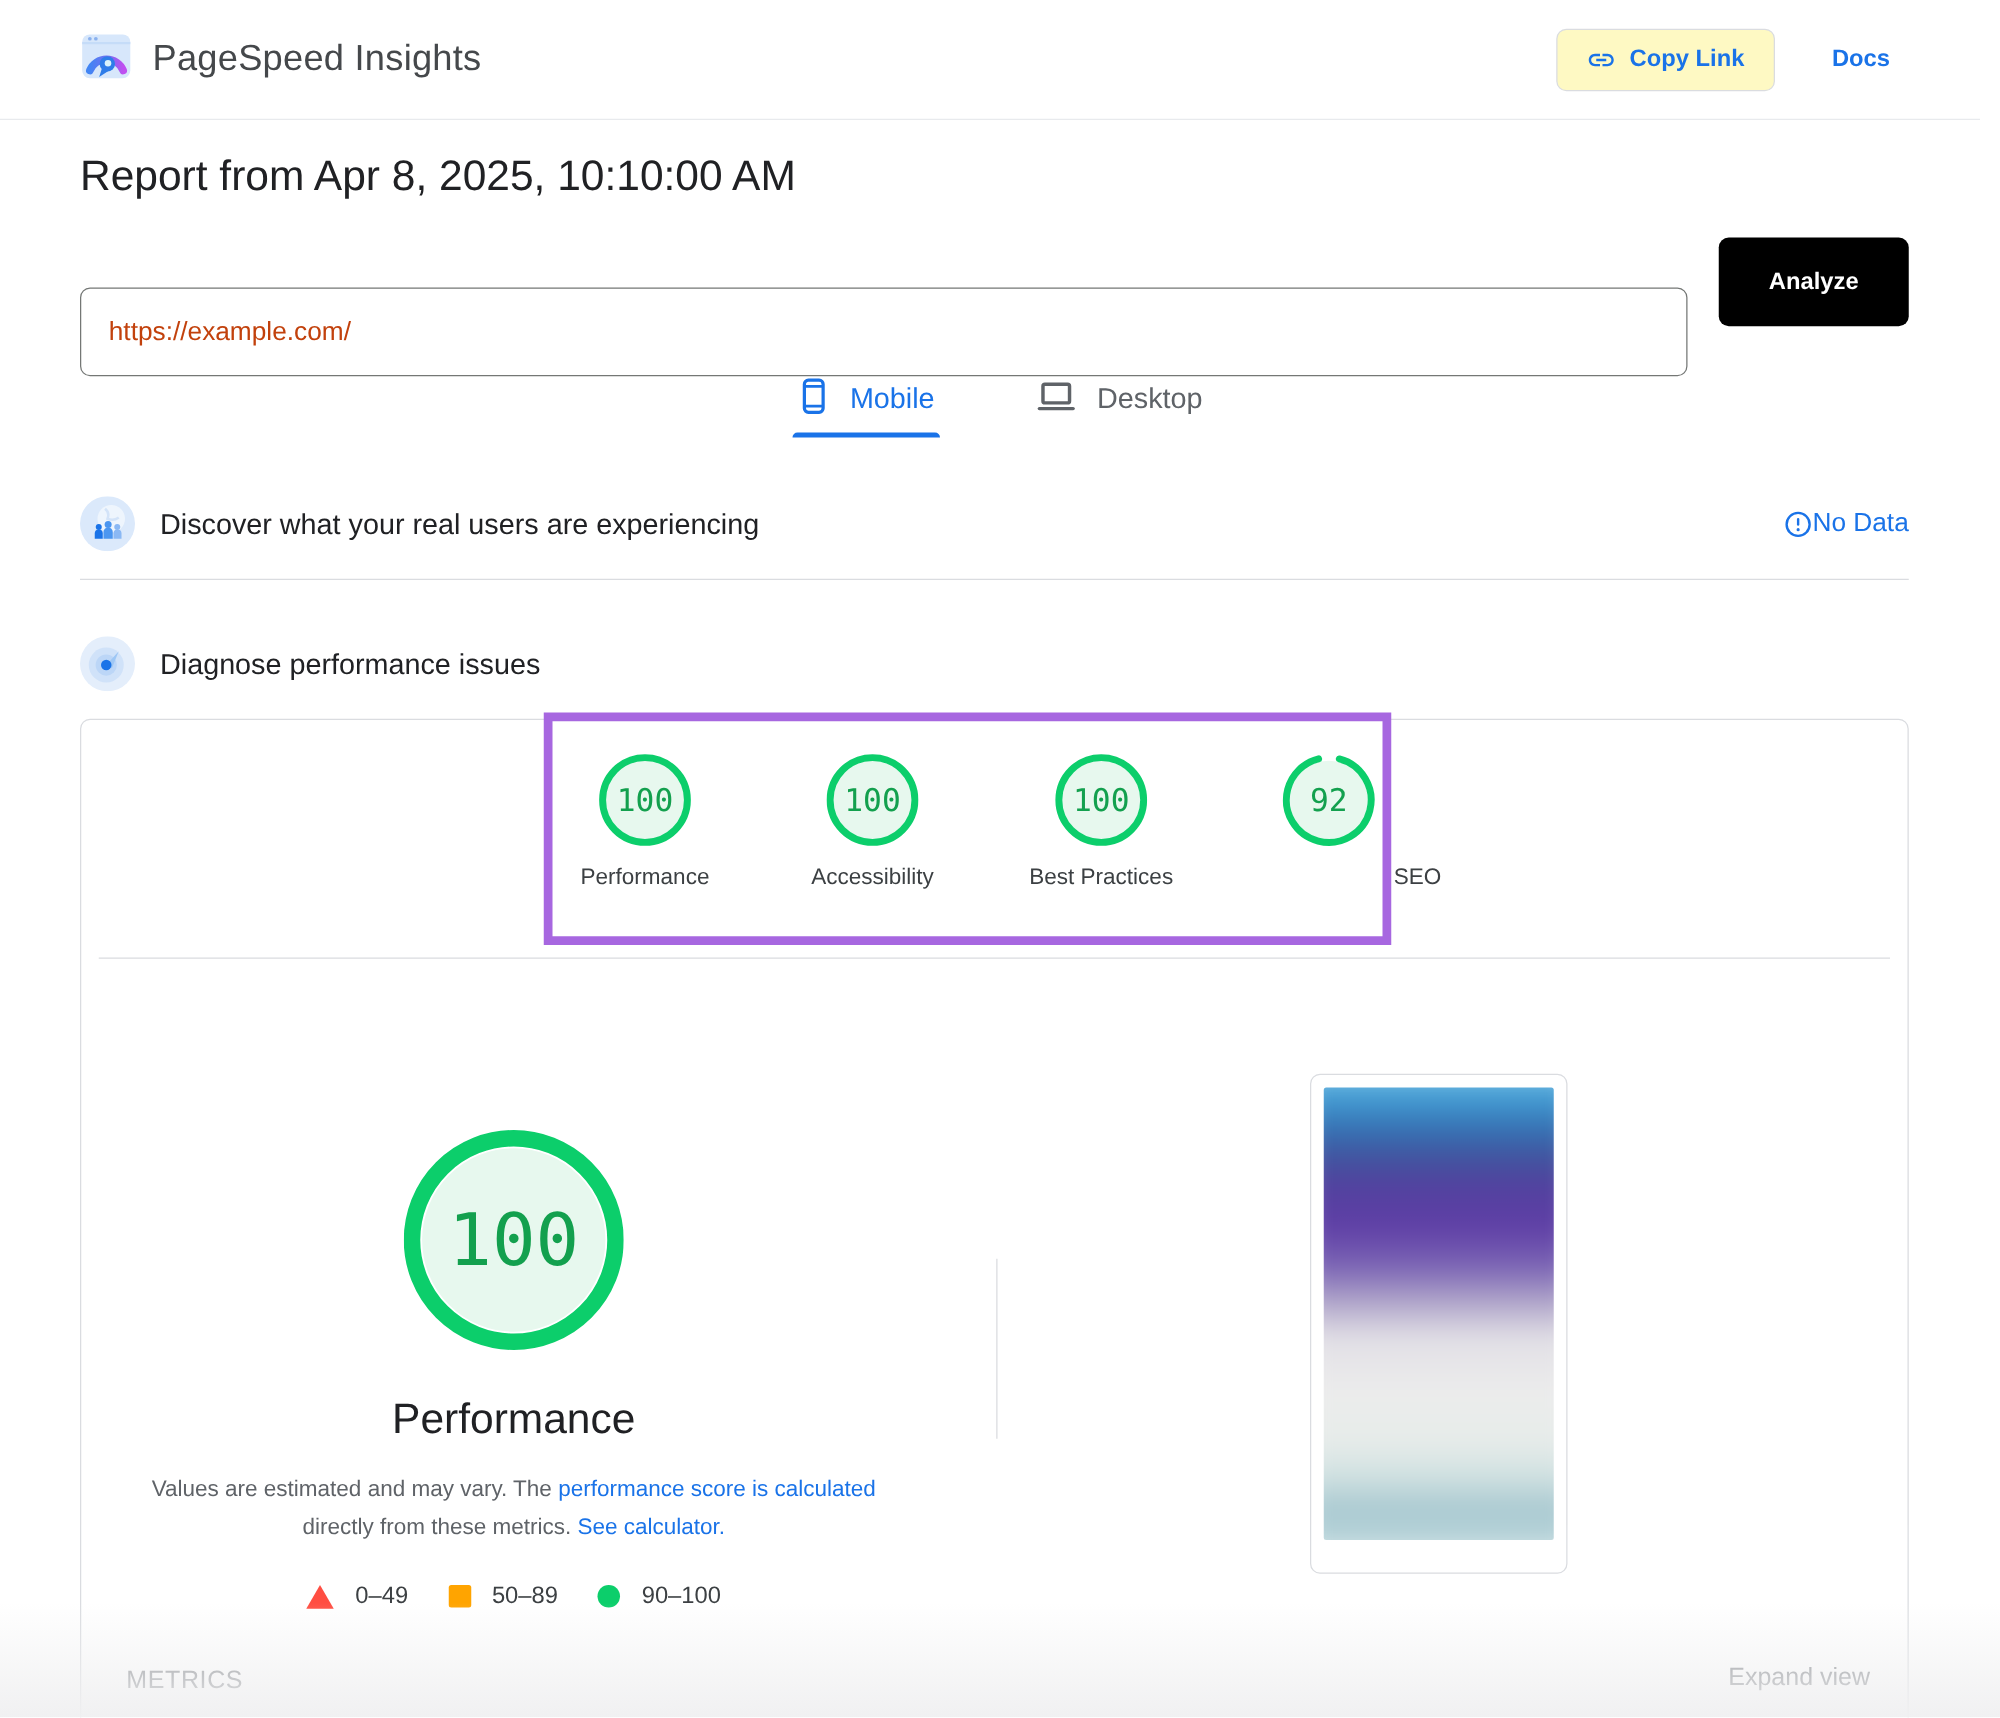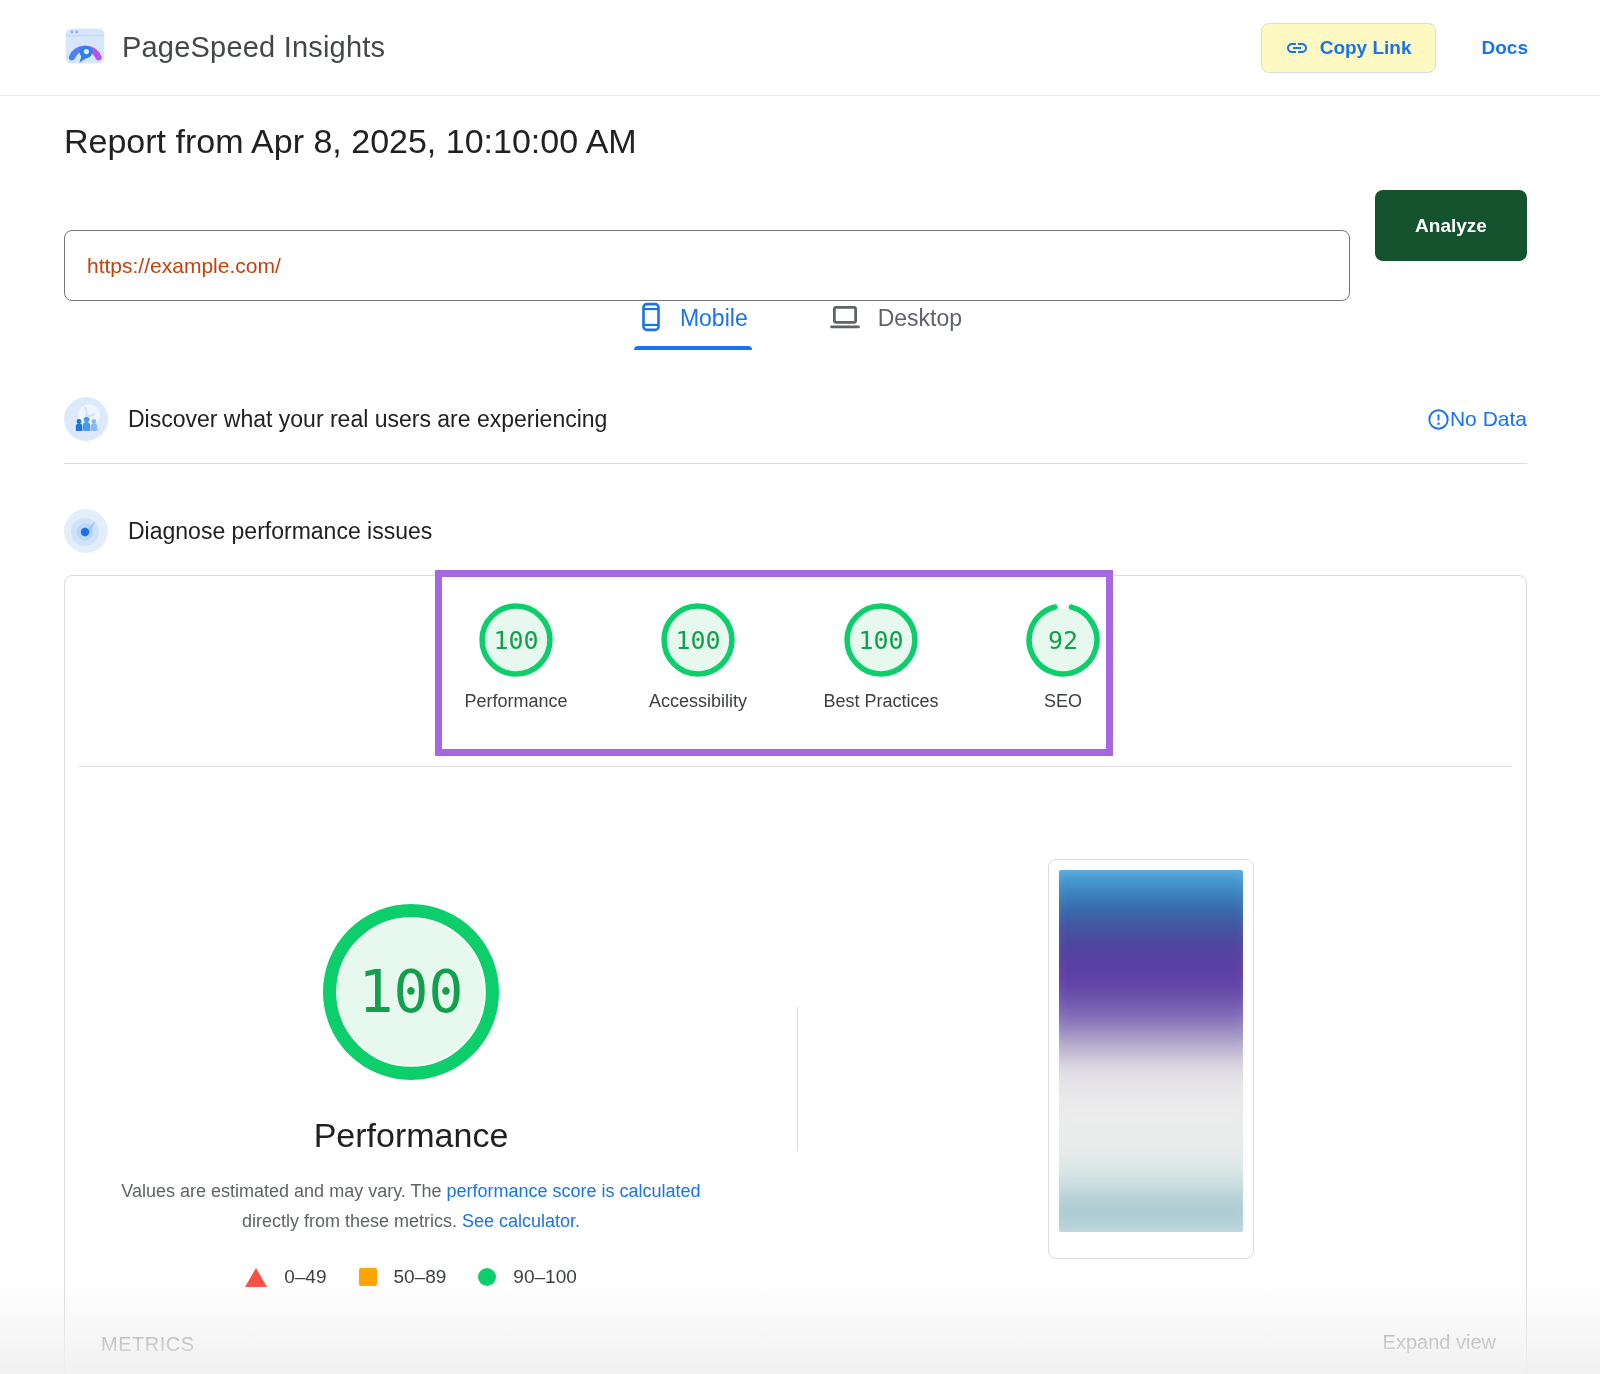--- a/index.html
+++ b/index.html
@@ -1,34 +1,34 @@
 <!DOCTYPE html>
 <html><head>
 <meta charset="utf-8">
 <style>
   * { margin:0; padding:0; box-sizing:border-box; }
   body { background:#fff; font-family:"Liberation Sans", sans-serif; }
   .page { position:relative; width:1600px; height:1374px; overflow:hidden; background:#fff; }
 
   
-  .header { position:absolute; top:0; left:0; right:0; height:96px; border-bottom:1px solid #e8eaed;
+  .header { position:absolute; top:0; left:0; right:16px; height:96px; border-bottom:1px solid #e8eaed;
             display:flex; align-items:center; padding:0 72px 0 64px; }
   .logo-wrap { display:flex; align-items:center; gap:16px; }
   .app-title { font-size:29px; color:#45484b; letter-spacing:0.2px; }
   .header-spacer { flex:1; }
   .copy-link-btn { display:flex; align-items:center; gap:11px; height:50px; padding:0 23px;
                    border:1px solid #dadce0; border-radius:8px; background:#fef9c3; color:#1a73e8;
                    font-size:19px; font-weight:bold; font-family:inherit; cursor:pointer; }
   .docs-link { margin-left:46px; color:#1a73e8; font-size:19px; font-weight:bold; text-decoration:none; }
 
   
   .report-title { position:absolute; top:122px; left:64px; font-size:34px; font-weight:500; color:#202124; }
   .url-input { position:absolute; top:190px; left:64px; width:1286px; height:71px; border:1px solid #747775;
                border-radius:8px; padding:0 22px; font-size:21px; color:#c2410c; font-family:inherit; outline:none;margin-top:40px; }
-  .analyze-btn { position:absolute; top:190px; left:1375px; width:152px; height:71px; background:#14532d;
+  .analyze-btn { position:absolute; top:190px; left:1375px; width:152px; height:71px; background:#000000;
                  border:none; border-radius:8px; color:#fff; font-size:19px; font-weight:bold;
                  font-family:inherit; cursor:pointer; }
 
   
   .tabs { position:absolute; top:302px; left:0; right:0; display:flex; justify-content:center; gap:72px; }
   .tab { display:flex; align-items:flex-end; gap:16px; font-size:23px; font-weight:500;
          padding:0 4px 18px 4px; position:relative; cursor:pointer; }
   .tab.active { color:#1a73e8; }
   .tab.inactive { color:#5f6368; }
   .tab-underline { position:absolute; left:0; right:0; bottom:0; height:4px; background:#1a73e8; border-radius:4px 4px 0 0; }
@@ -230,21 +230,21 @@
       <div class="gauge-wrap">
         <svg width="74" height="74" viewBox="0 0 120 120">
           <circle cx="60" cy="60" r="51" fill="#e7f8ee"></circle>
           <circle cx="60" cy="60" r="55" fill="none" stroke="#0cce6b" stroke-width="9" stroke-linecap="round" stroke-dasharray="345.57519189487726 345.57519189487726" transform="rotate(-90 60 60)"></circle>
         </svg>
         <div class="gauge-num">100</div>
       </div>
       <div class="score-label">Best Practices</div>
     </div>
 
-    <div class="score-block" style="left:908px;">
+    <div class="score-block" style="left:908px;text-align:right;">
       <div class="gauge-wrap">
         <svg width="74" height="74" viewBox="0 0 120 120">
           <circle cx="60" cy="60" r="51" fill="#e7f8ee"></circle>
           <circle cx="60" cy="60" r="55" fill="none" stroke="#0cce6b" stroke-width="9" stroke-linecap="round" stroke-dasharray="317.9291765432871 345.57519189487726" transform="rotate(-75.6 60 60)"></circle>
         </svg>
         <div class="gauge-num">92</div>
       </div>
       <div class="score-label">SEO</div>
     </div>
 

